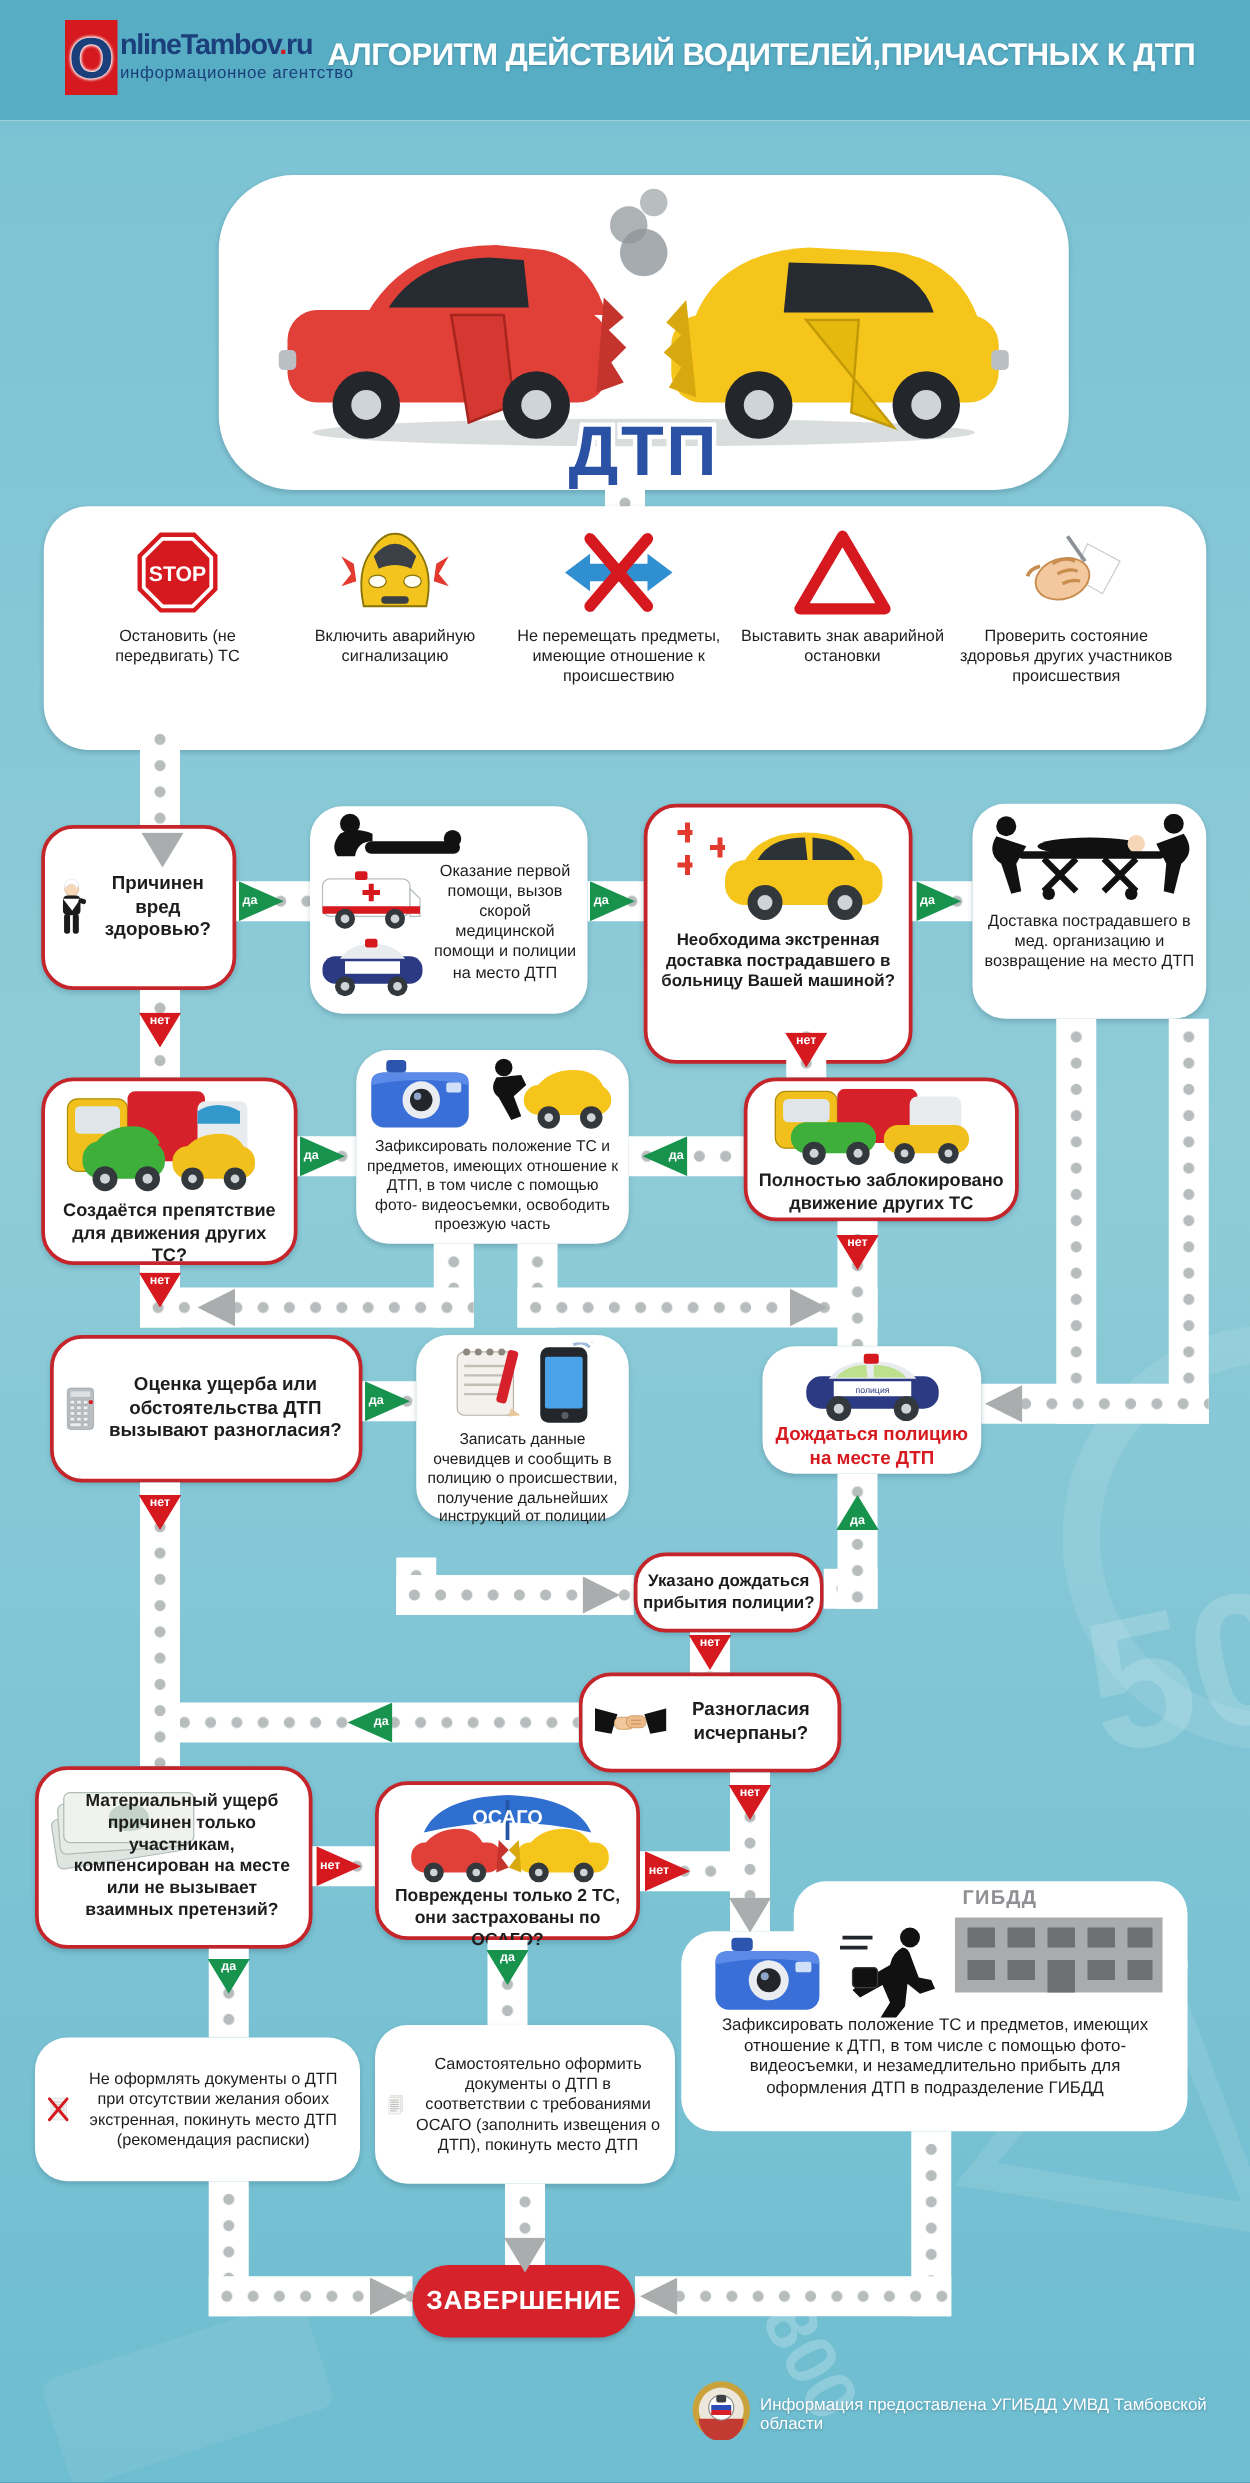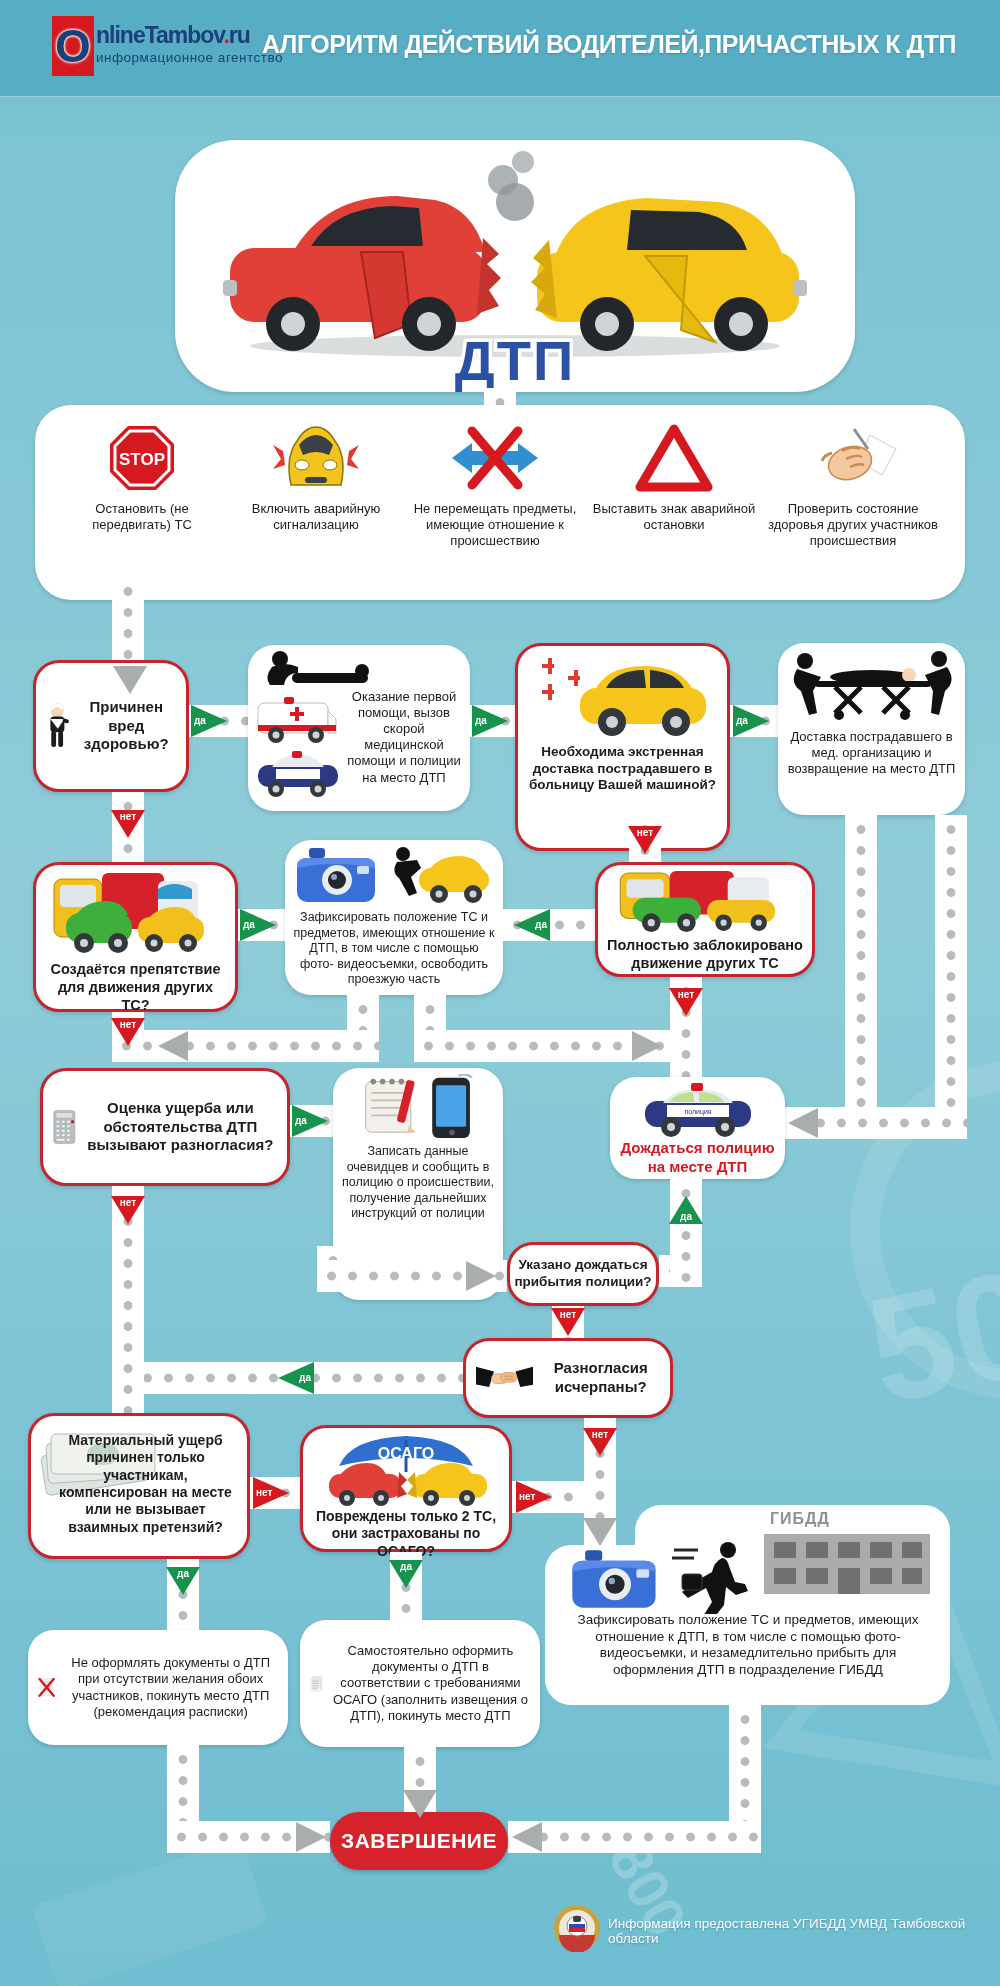--- a/index.html
+++ b/index.html
@@ -390,21 +390,21 @@
       <rect x="48" y="28" width="8" height="8" rx="2" fill="#d6191f"></rect>
     </svg>
     <div class="txt" style="font-size:15px;">Оценка ущерба или обстоятельства ДТП вызывают разногласия?</div>
   </div>
 
   <div class="ph" style="left:290px;top:1105px;width:43px;"></div>
   <div class="arr yes right" style="left:292px;top:1105px;">
       <span>да</span>
     </div>
 
-  <div class="box" style="left:333px;top:1068px;width:170px;height:232px;padding:6px;">
+  <div class="box" style="left:333px;top:1068px;width:170px;height:148px;padding:6px;">
     <div style="display:flex;justify-content:center;gap:8px;">
       <svg class="icon" viewBox="0 0 64 66" width="60" height="62">
         <rect x="4" y="8" width="48" height="54" rx="6" fill="#f4f1ec" stroke="#b6b0a6"></rect>
         <g fill="#8d887e">
             <circle cx="12" cy="8" r="3"></circle>
             <circle cx="22" cy="8" r="3"></circle>
             <circle cx="32" cy="8" r="3"></circle>
             <circle cx="42" cy="8" r="3"></circle>
           </g>
         <g stroke="#c3beb4" stroke-width="2">
@@ -591,21 +591,21 @@
           <line x1="16" y1="26" x2="52" y2="26"></line>
           <line x1="16" y1="34" x2="52" y2="34"></line>
           <line x1="16" y1="42" x2="52" y2="42"></line>
           <line x1="16" y1="50" x2="42" y2="50"></line>
         </g>
       <g stroke="#d6191f" stroke-width="9" stroke-linecap="round">
           <line x1="6" y1="8" x2="60" y2="72"></line>
           <line x1="60" y1="8" x2="6" y2="72"></line>
         </g>
     </svg>
-    <div class="txt" style="font-size:13px;">Не оформлять документы о ДТП при отсутствии желания обоих участников, покинуть место ДТП (рекомендация расписки)</div>
+    <div class="txt" style="font-size:13px;">Не оформлять документы о ДТП при отсутствии желания обоих экстренная, покинуть место ДТП (рекомендация расписки)</div>
   </div>
 
   <div class="box" style="left:300px;top:1620px;width:240px;height:127px;display:flex;align-items:center;gap:8px;padding:8px 10px;">
     <svg class="icon" viewBox="0 0 60 80" width="54" height="74">
       <rect x="12" y="4" width="44" height="62" rx="2" fill="#eceeea" stroke="#b5b8ba"></rect>
       <rect x="4" y="12" width="44" height="62" rx="2" fill="#f6f6f3" stroke="#b5b8ba"></rect>
       <g stroke="#9aa0a4" stroke-width="2.5">
           <line x1="10" y1="22" x2="42" y2="22"></line>
           <line x1="10" y1="30" x2="42" y2="30"></line>
           <line x1="10" y1="38" x2="42" y2="38"></line>

